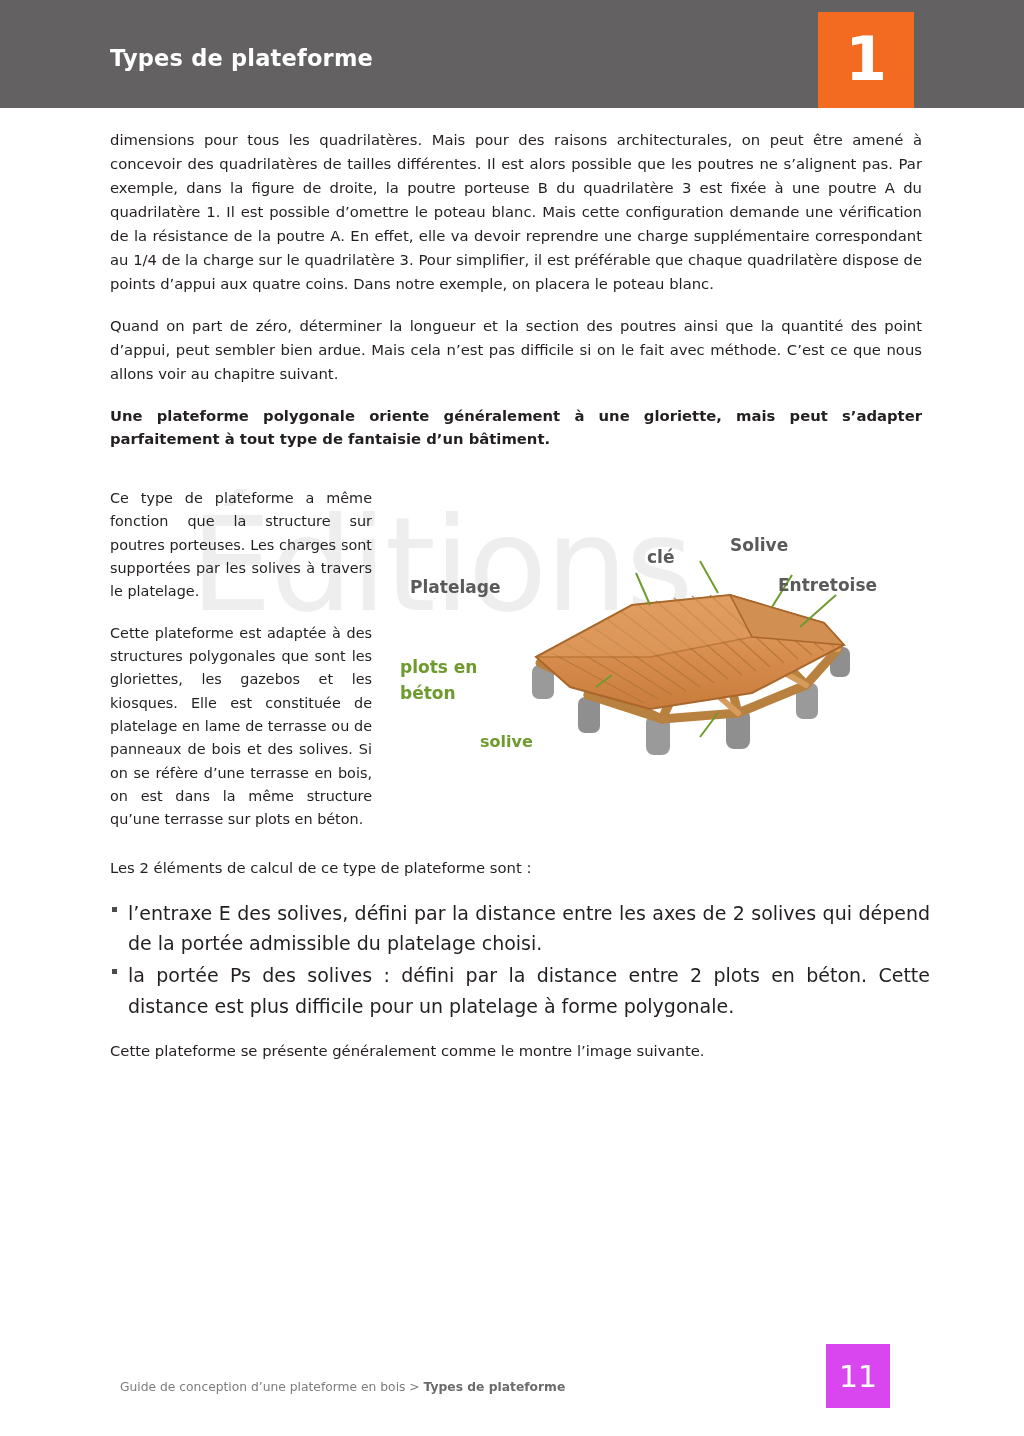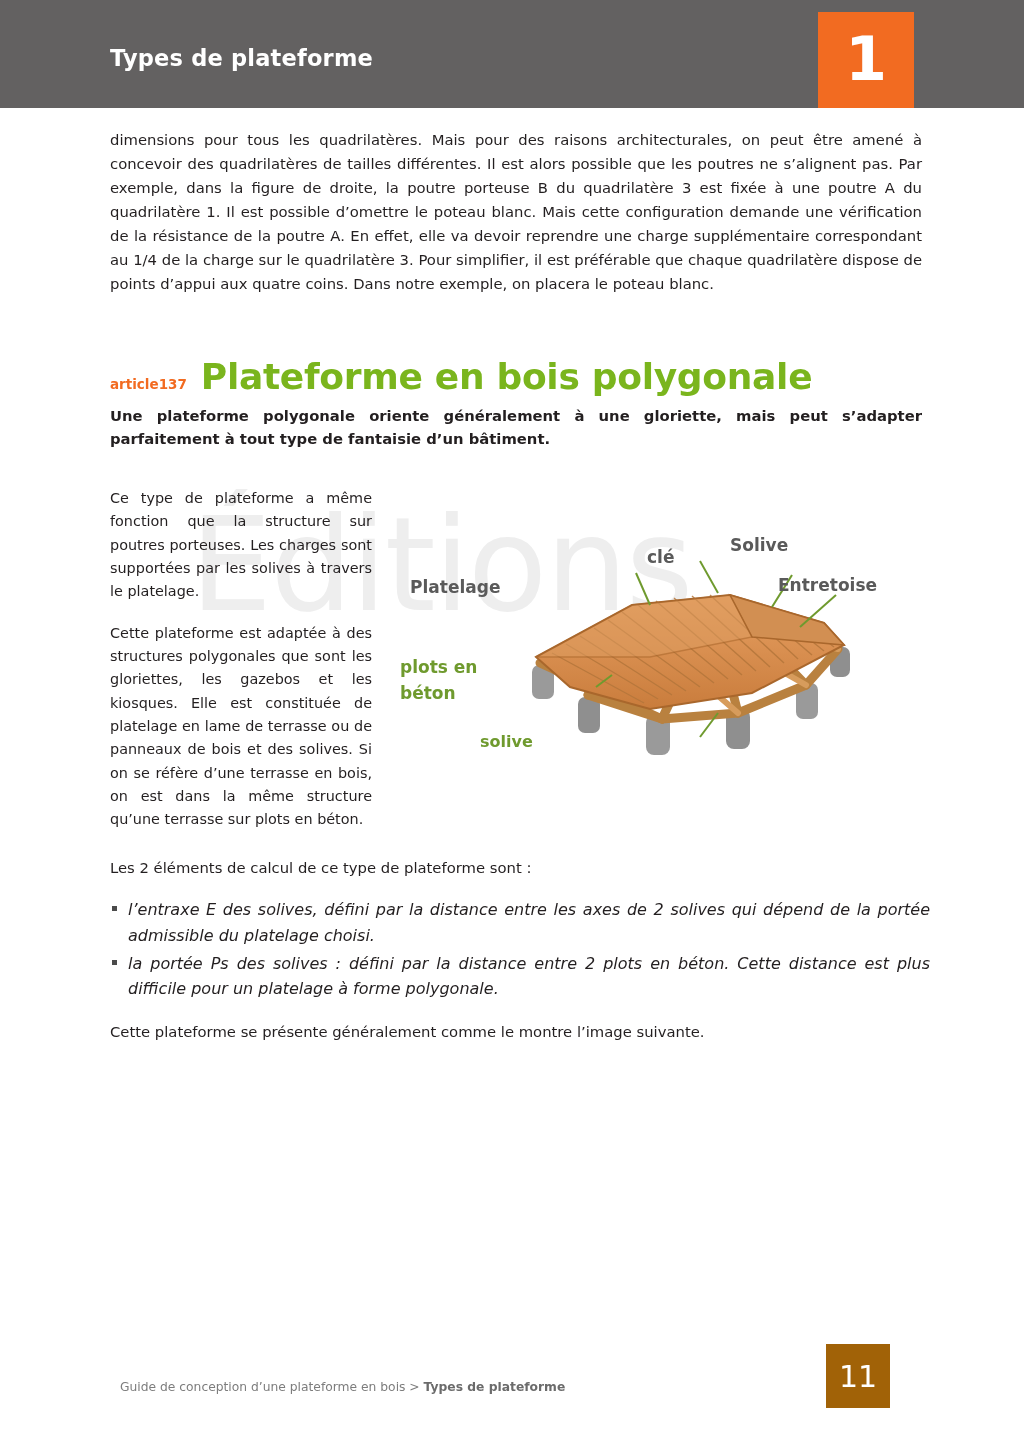--- a/index.html
+++ b/index.html
@@ -172,25 +172,24 @@
 
   
   .bullets {
     margin: 4px 0 18px 0;
     padding: 0;
     list-style: none;
   }
   .bullets li {
     position: relative;
     padding-left: 18px;
-    font-size: 16px;
+    font-size: 19px;
     line-height: 1.6;
     margin-bottom: 2px;
     text-align: justify;
-    font-style: italic;
   }
   .bullets li::before {
     content: "";
     position: absolute;
     left: 2px;
     top: 9px;
     width: 5px;
     height: 5px;
     background: #4b4b4b;
   }
@@ -210,21 +209,21 @@
     font-size: 12.3px;
     color: #7d7d7d;
   }
   .footer-text b { color: #6b6b6b; }
   .page-number-box {
     position: absolute;
     right: 110px;
     bottom: 28px;
     width: 64px;
     height: 64px;
-    background: #a16207;
+    background: #d946ef;
   }
   .page-number-box span {
     position: absolute;
     left: 0; right: 0;
     top: 50%;
     transform: translateY(-50%);
     text-align: center;
     color: #ffffff;
     font-size: 30px;
   }
@@ -239,25 +238,22 @@
   </div>
 </div>
 
 <div class="watermark">
   <div class="wm-line1">Éditions</div>
 </div>
 
 <div class="content">
 
   <p class="body">dimensions pour tous les quadrilatères. Mais pour des raisons architecturales, on peut être amené à concevoir des quadrilatères de tailles différentes. Il est alors possible que les poutres ne s’alignent pas. Par exemple, dans la figure de droite, la poutre porteuse B du quadrilatère 3 est fixée à une poutre A du quadrilatère 1. Il est possible d’omettre le poteau blanc. Mais cette configuration demande une vérification de la résistance de la poutre A. En effet, elle va devoir reprendre une charge supplémentaire correspondant au 1/4 de la charge sur le quadrilatère 3. Pour simplifier, il est préférable que chaque quadrilatère dispose de points d’appui aux quatre coins. Dans notre exemple, on placera le poteau blanc.</p>
-
-  <div class="section-title-row">
-    <div class="article-ref">article137</div>
-    <div class="section-title">Plateforme en bois polygonale</div>
-  </div>
+  <p class="body">Quand on part de zéro, déterminer la longueur et la section des poutres ainsi que la quantité des point d’appui, peut sembler bien ardue. Mais cela n’est pas difficile si on le fait avec méthode. C’est ce que nous allons voir au chapitre suivant.</p>
+
   <p class="section-lede">Une plateforme polygonale oriente généralement à une gloriette, mais peut s’adapter parfaitement à tout type de fantaisie d’un bâtiment.</p>
 
   <div class="two-col clearfix">
     <div class="col-text">
       <p>Ce type de plateforme a même fonction que la structure sur poutres porteuses. Les charges sont supportées par les solives à travers le platelage.</p>
       <p>Cette plateforme est adaptée à des structures polygonales que sont les gloriettes, les gazebos et les kiosques. Elle est constituée de platelage en lame de terrasse ou de panneaux de bois et des solives. Si on se réfère d’une terrasse en bois, on est dans la même structure qu’une terrasse sur plots en béton.</p>
     </div>
 
     <div class="col-figure">
       <div class="figure-wrap">

